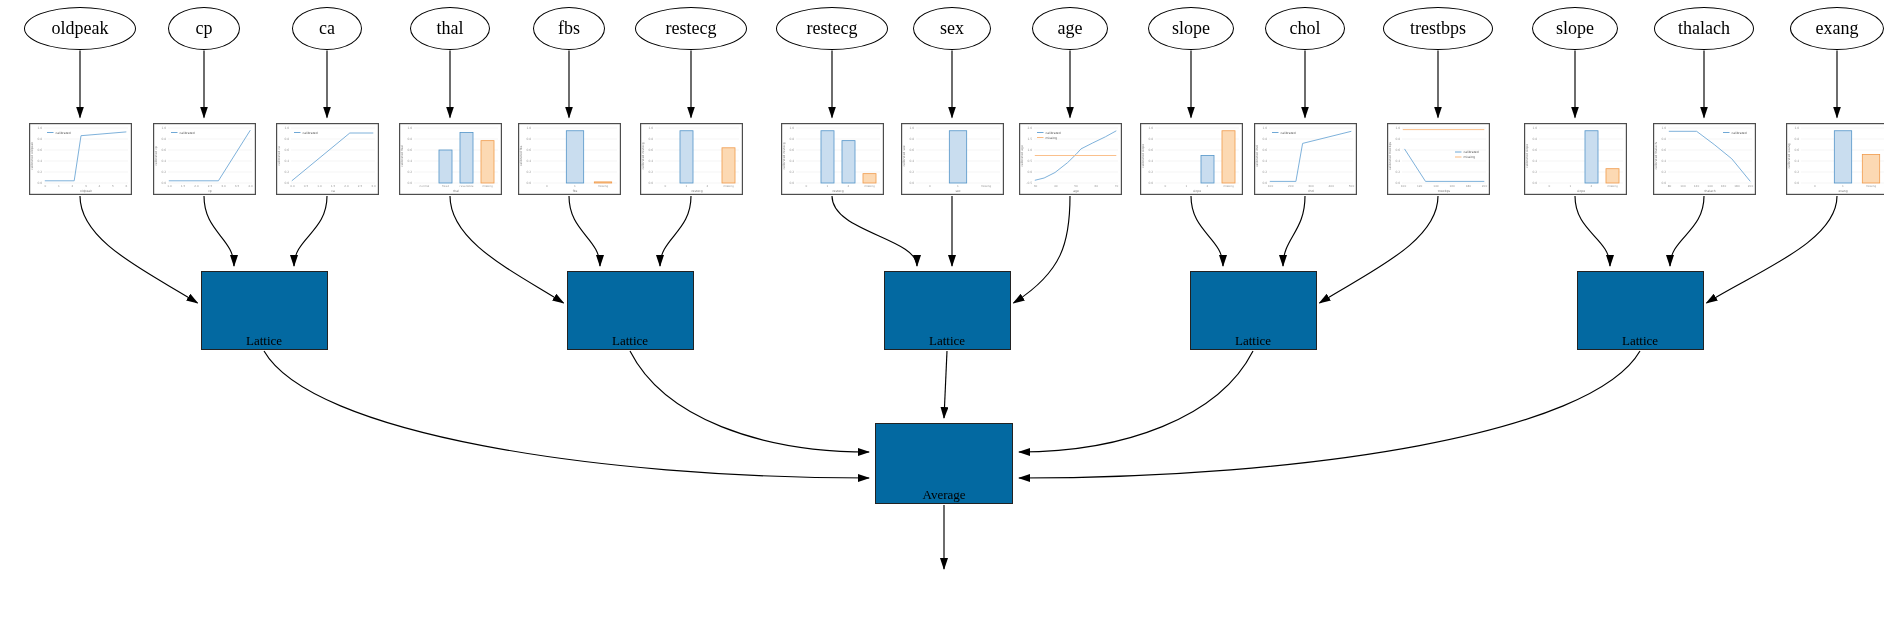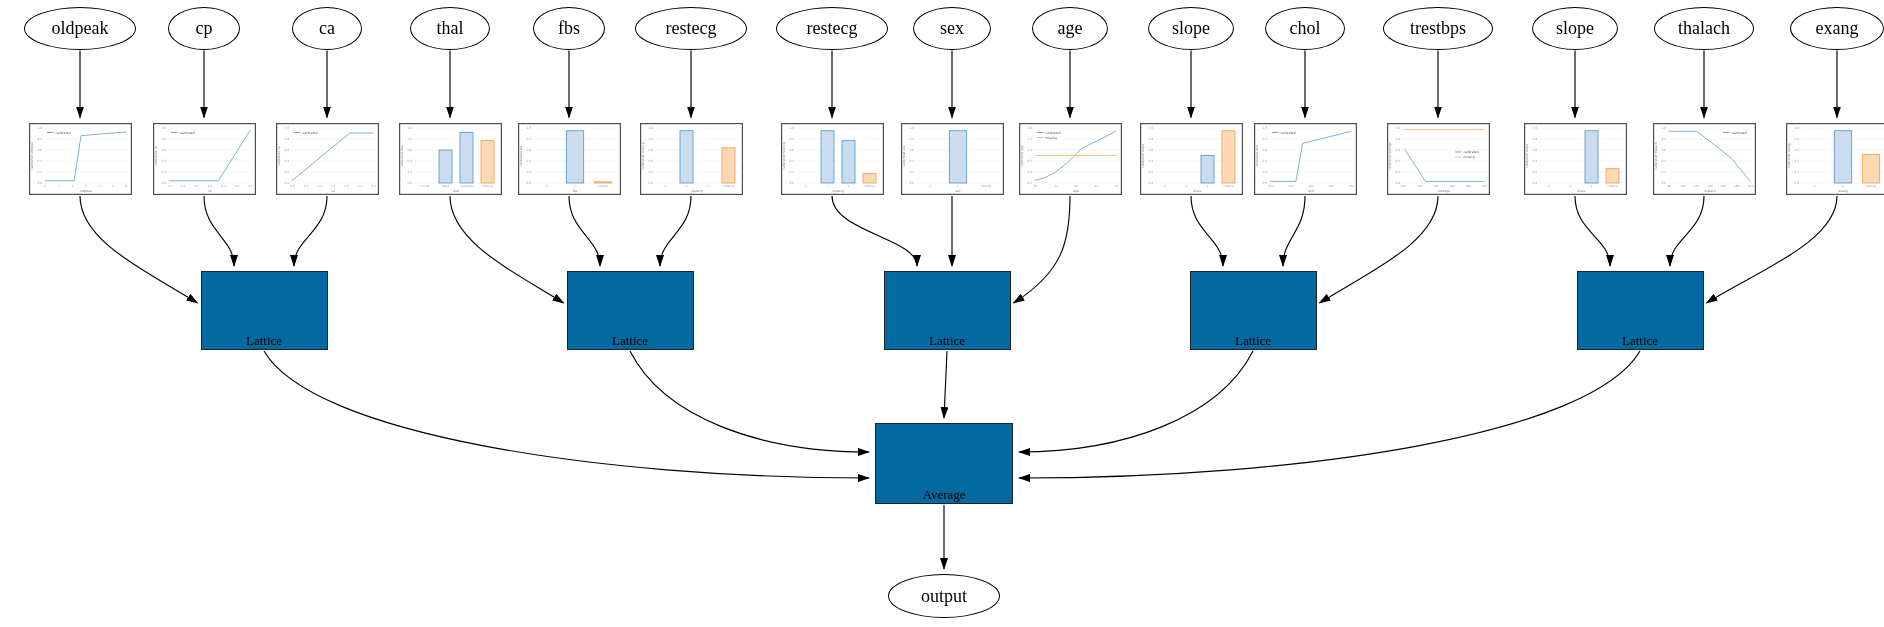--- a/index.html
+++ b/index.html
@@ -522,17 +522,14 @@
       </div>
       <div class="box" style="left: 1177.5px; top: 271px; width: 127px; height: 79px;">
         <span>Lattice</span>
       </div>
       <div class="box" style="left: 1564.5px; top: 271px; width: 127px; height: 79px;">
         <span>Lattice</span>
       </div>
       <div class="box" style="left: 863px; top: 423px; width: 138px; height: 81px;">
         <span>Average</span>
       </div>
-      <div class="ellipse" style="left: 876px; top: 574px; width: 112px; height: 44px;">
-        <span>output</span>
-      </div>
     </div>
 </div>
 
 </body></html>

